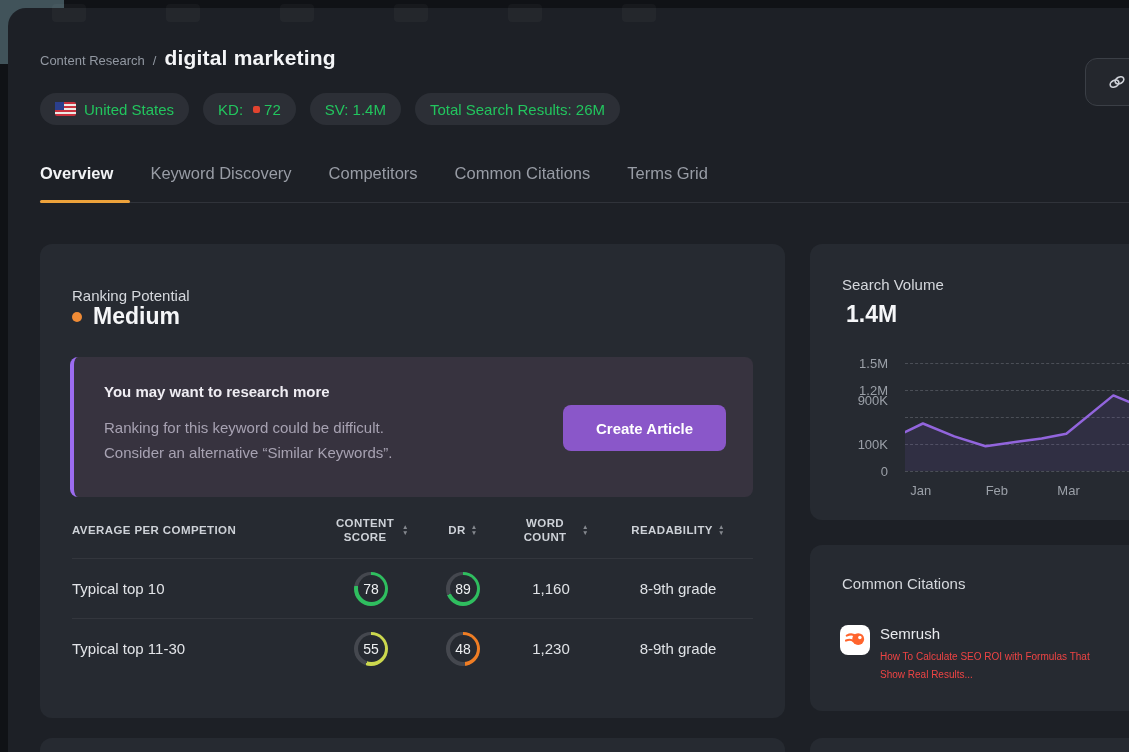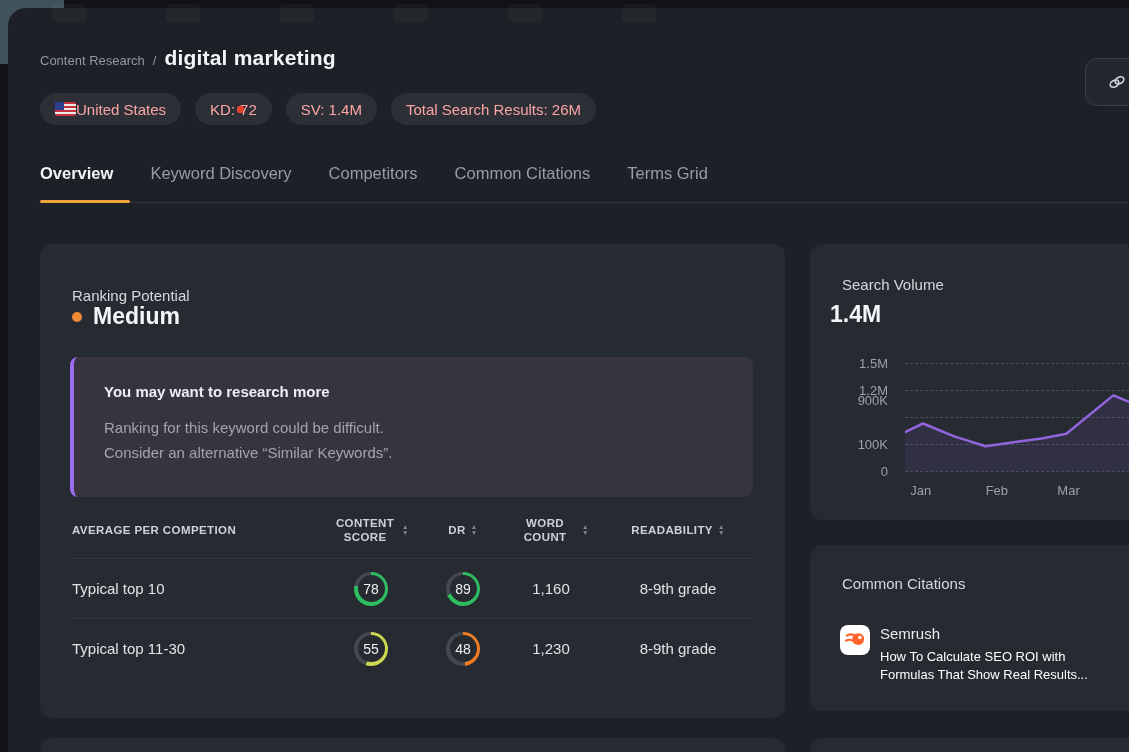--- a/index.html
+++ b/index.html
@@ -18,21 +18,21 @@
   .breadcrumb { position:absolute; top:38px; left:32px; display:flex; align-items:baseline; gap:8px; }
   .crumb { font-size:13px; color:#9298a2; }
   .page-title { font-size:21px; font-weight:700; color:#f4f5f7; letter-spacing:.2px; }
 
   .link-btn { position:absolute; top:50px; left:1077px; width:76px; height:48px;
               background:#24272d; border:1px solid #3b3f46; border-radius:12px;
               display:flex; align-items:center; padding-left:20px; cursor:pointer; }
 
   .badges { position:absolute; top:85px; left:32px; display:flex; gap:14px; }
   .badge { height:32px; background:#2c2f36; border-radius:16px; display:flex; align-items:center;
-           gap:0; padding:0 15px; font-size:15px; color:#fca5a5; white-space:nowrap; }
+           gap:8px; padding:0 15px; font-size:15px; color:#22c55e; white-space:nowrap; }
   .flag { width:21px; height:14px; border-radius:2px; position:relative; flex:0 0 auto;
           background:repeating-linear-gradient(180deg,#c8313e 0 2px,#ece9e4 2px 4px); }
   .flag::after { content:''; position:absolute; left:0; top:0; width:9px; height:8px; background:#2b3f8c; }
   .kd-dot { width:7px; height:7px; border-radius:2px; background:#e1432f; display:inline-block; margin:0 1px 0 2px; }
 
   
   .tabs { position:absolute; top:156px; left:32px; display:flex; gap:37px; }
   .tab { font-size:16.5px; color:#989ca5; cursor:pointer; padding-bottom:14px; }
   .tab.active { color:#f2f3f5; font-weight:700; }
   .tabs-divider { position:absolute; top:194px; left:32px; right:0; height:1px; background:#30333a; }
@@ -68,36 +68,36 @@
   .t-row { border-top:1px solid #33363d; height:60px; }
   .t-row .row-label { font-size:15px; color:#e2e4e8; }
   .cell-center { display:flex; justify-content:center; align-items:center; font-size:15px; color:#dfe2e6; }
   .ring { width:34px; height:34px; border-radius:50%; display:flex; align-items:center; justify-content:center; }
   .ring-val { width:27px; height:27px; border-radius:50%; background:#262a31; display:flex;
               align-items:center; justify-content:center; font-size:14px; color:#eef0f2; }
 
   
   #sv-card { left:802px; top:236px; width:340px; height:276px; }
   .sv-label { position:absolute; top:32px; left:32px; }
-  .sv-value { position:absolute; top:57px; left:20px;text-align:right; }
+  .sv-value { position:absolute; top:57px; left:36px;text-align:right; }
   #sv-ylabels { position:absolute; left:0; top:119px; width:78px; height:108px; }
   #sv-ylabels div { position:absolute; right:0; transform:translateY(-50%); font-size:13px; color:#9ba0a8; }
   #sv-grid { position:absolute; left:95px; top:119px; width:245px; height:108px; }
   #sv-grid div { position:absolute; left:0; right:0; border-top:1px dashed #4b4f57; }
   #sv-months { position:absolute; left:95px; top:239px; width:245px; height:18px; }
   #sv-months div { position:absolute; transform:translateX(-50%); font-size:13px; color:#9ba0a8; }
   #sv-svg { position:absolute; left:95px; top:119px; }
 
   #cit-card { left:802px; top:537px; width:340px; height:166px; }
   .cit-title { position:absolute; top:30px; left:32px; }
   .cit-item { position:absolute; top:80px; left:30px; display:flex; gap:10px; cursor:pointer; }
   .cit-icon { width:30px; height:30px; border-radius:8px; background:#fff; display:flex;
               align-items:center; justify-content:center; flex:0 0 auto; }
   .cit-name { font-size:15px; color:#e8eaee; margin-bottom:6px; }
-  .cit-desc { font-size:13px; line-height:18px; color:#ffffff; max-width:215px; }
+  .cit-desc { font-size:10px; line-height:18px; color:#ef4444; max-width:215px; }
 
   .stub { top:730px; height:40px; border-radius:12px; }
   #stub-left { left:32px; width:745px; }
   #stub-right { left:802px; width:340px; }
 </style>
 </head>
 <body>
 
 <div class="corner-bg"></div>
 <div class="top-rects">
@@ -158,20 +158,21 @@
       <span class="rk-dot"></span>
       <span class="big-value">Medium</span>
     </div>
 
     <div class="callout">
       <div class="callout-title">You may want to research more</div>
       <div class="callout-body">
         <div>Ranking for this keyword could be difficult.</div>
         <div>Consider an alternative “Similar Keywords”.</div>
       </div>
+      <button class="create-btn">Create Article</button>
     </div>
 
     <div class="rk-table">
       <div class="t-head">
         <div class="th first">
           <span class="lbl wide">AVERAGE PER COMPETION</span>
         </div>
         <div class="th">
           <span class="lbl">CONTENT SCORE</span>
           <span class="sort">

